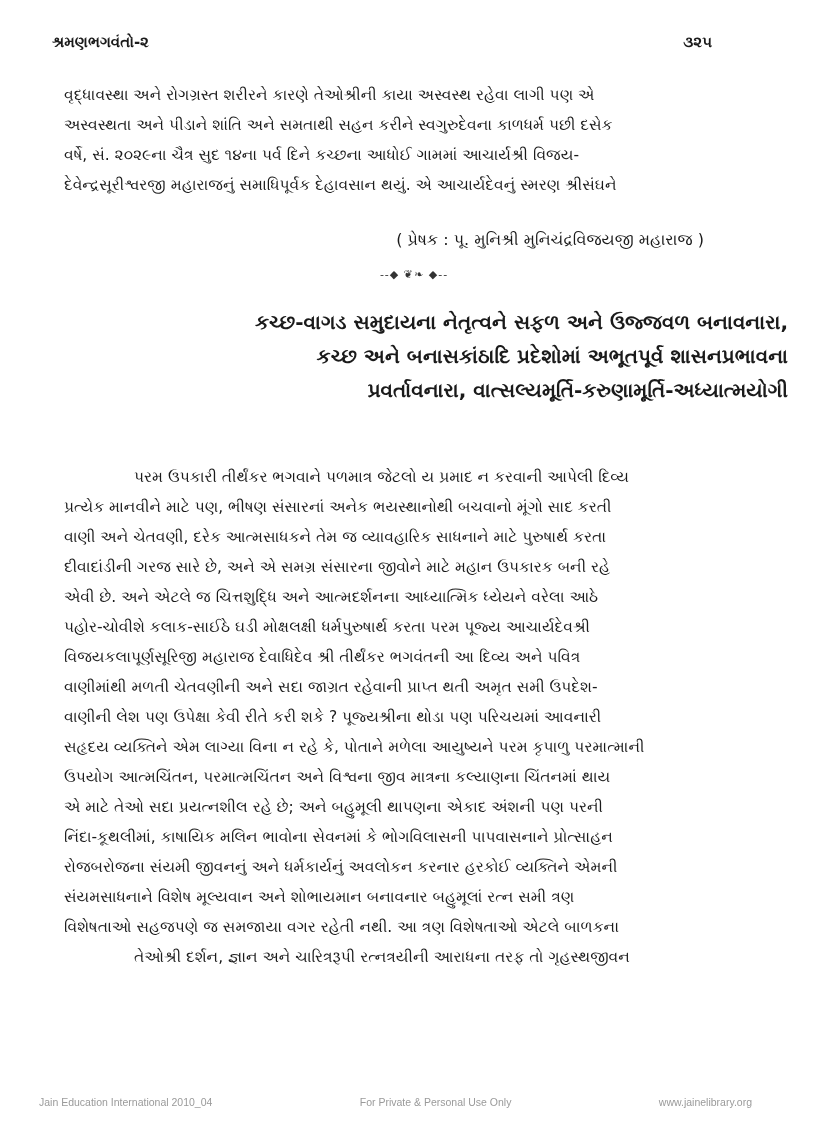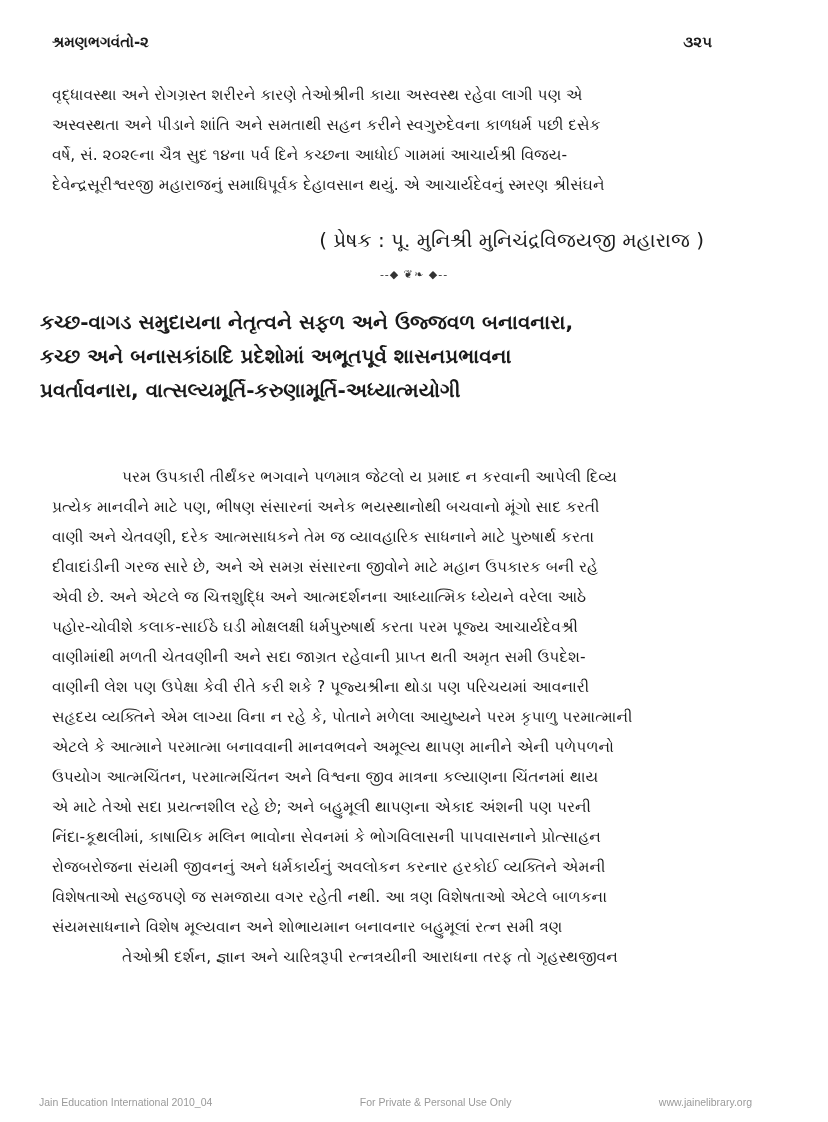--- a/index.html
+++ b/index.html
@@ -7,35 +7,35 @@
       width: 828px; height: 1122px; background: #ffffff; color: #1a1a1a;
       font-family: "DejaVu Sans", sans-serif; position: relative; overflow: hidden;
     }
     .page { position: absolute; left: 0; top: 0; width: 764px; height: 1122px; }
     .running-head {
       position: absolute; top: 30px; left: 52px; right: 52px; height: 24px;
       display: flex; justify-content: space-between; align-items: center;
       font-size: 15px; font-weight: bold;
     }
     .para {
-      position: absolute; left: 52px; width: 724px;
+      position: absolute; left: 64px; width: 724px;
       font-size: 15.5px; line-height: 30px; text-align: justify;
     }
     .para p { margin: 0; }
     .indent { text-indent: 70px; }
     .credit {
       position: absolute; top: 228px; right: 60px;
-      font-size: 20px; line-height: 24px;
+      font-size: 16px; line-height: 24px;
     }
     .ornament {
       position: absolute; top: 268px; left: 0; width: 828px; text-align: center;
       font-size: 11px; letter-spacing: 1px; color: #333;
     }
     .subhead {
-      position: absolute; top: 305px; left: 40px; width: 748px; text-align: left;
+      position: absolute; top: 305px; left: 40px; width: 748px; text-align: right;
       font-size: 20px; line-height: 34px; font-weight: bold;
     }
     .subhead div { white-space: nowrap; }
     .title {
       position: absolute; top: 412px; left: 30px; width: 768px; text-align: center;
       font-size: 29px; line-height: 40px; font-weight: bold; white-space: nowrap;
     }
     .footer {
       position: absolute; top: 1094px; left: 8px; right: 12px; height: 16px;
       display: flex; justify-content: space-between; align-items: center;
@@ -70,30 +70,30 @@
   </div>
 
 
   <div class="para" style="top:462px;">
     <p class="indent">પરમ ઉપકારી તીર્થંકર ભગવાને પળમાત્ર જેટલો ય પ્રમાદ ન કરવાની આપેલી દિવ્ય</p>
     <p>પ્રત્યેક માનવીને માટે પણ, ભીષણ સંસારનાં અનેક ભયસ્થાનોથી બચવાનો મૂંગો સાદ કરતી</p>
     <p>વાણી અને ચેતવણી, દરેક આત્મસાધકને તેમ જ વ્યાવહારિક સાધનાને માટે પુરુષાર્થ કરતા</p>
     <p>દીવાદાંડીની ગરજ સારે છે, અને એ સમગ્ર સંસારના જીવોને માટે મહાન ઉપકારક બની રહે</p>
     <p>એવી છે. અને એટલે જ ચિત્તશુદ્ધિ અને આત્મદર્શનના આધ્યાત્મિક ધ્યેયને વરેલા આઠે</p>
     <p>પહોર-ચોવીશે કલાક-સાઈઠે ઘડી મોક્ષલક્ષી ધર્મપુરુષાર્થ કરતા પરમ પૂજ્ય આચાર્યદેવશ્રી</p>
+    <p>વિજયકલાપૂર્ણસૂરિજી મહારાજ દેવાધિદેવ શ્રી તીર્થંકર ભગવંતની આ દિવ્ય અને પવિત્ર</p>
     <p>વાણીમાંથી મળતી ચેતવણીની અને સદા જાગ્રત રહેવાની પ્રાપ્ત થતી અમૃત સમી ઉપદેશ-</p>
     <p>વાણીની લેશ પણ ઉપેક્ષા કેવી રીતે કરી શકે ? પૂજ્યશ્રીના થોડા પણ પરિચયમાં આવનારી</p>
     <p>સહૃદય વ્યક્તિને એમ લાગ્યા વિના ન રહે કે, પોતાને મળેલા આયુષ્યને પરમ કૃપાળુ પરમાત્માની</p>
-    <p>એટલે કે આત્માને પરમાત્મા બનાવવાની માનવભવને અમૂલ્ય થાપણ માનીને એની પળેપળનો</p>
     <p>ઉપયોગ આત્મચિંતન, પરમાત્મચિંતન અને વિશ્વના જીવ માત્રના કલ્યાણના ચિંતનમાં થાય</p>
     <p>એ માટે તેઓ સદા પ્રયત્નશીલ રહે છે; અને બહુમૂલી થાપણના એકાદ અંશની પણ પરની</p>
     <p>નિંદા-કૂથલીમાં, કાષાયિક મલિન ભાવોના સેવનમાં કે ભોગવિલાસની પાપવાસનાને પ્રોત્સાહન</p>
     <p>રોજબરોજના સંયમી જીવનનું અને ધર્મકાર્યનું અવલોકન કરનાર હરકોઈ વ્યક્તિને એમની</p>
+    <p>સંયમસાધનાને વિશેષ મૂલ્યવાન અને શોભાયમાન બનાવનાર બહુમૂલાં રત્ન સમી ત્રણ</p>
     <p>વિશેષતાઓ સહજપણે જ સમજાયા વગર રહેતી નથી. આ ત્રણ વિશેષતાઓ એટલે બાળકના</p>
-    <p>સંયમસાધનાને વિશેષ મૂલ્યવાન અને શોભાયમાન બનાવનાર બહુમૂલાં રત્ન સમી ત્રણ</p>
     <p class="indent">તેઓશ્રી દર્શન, જ્ઞાન અને ચારિત્રરૂપી રત્નત્રયીની આરાધના તરફ તો ગૃહસ્થજીવન</p>
   </div>
 
   <div class="footer">
     <span>Jain Education International   2010_04</span>
     <span>For Private &amp; Personal Use Only</span>
     <span>www.jainelibrary.org</span>
   </div>
 
 </div>

